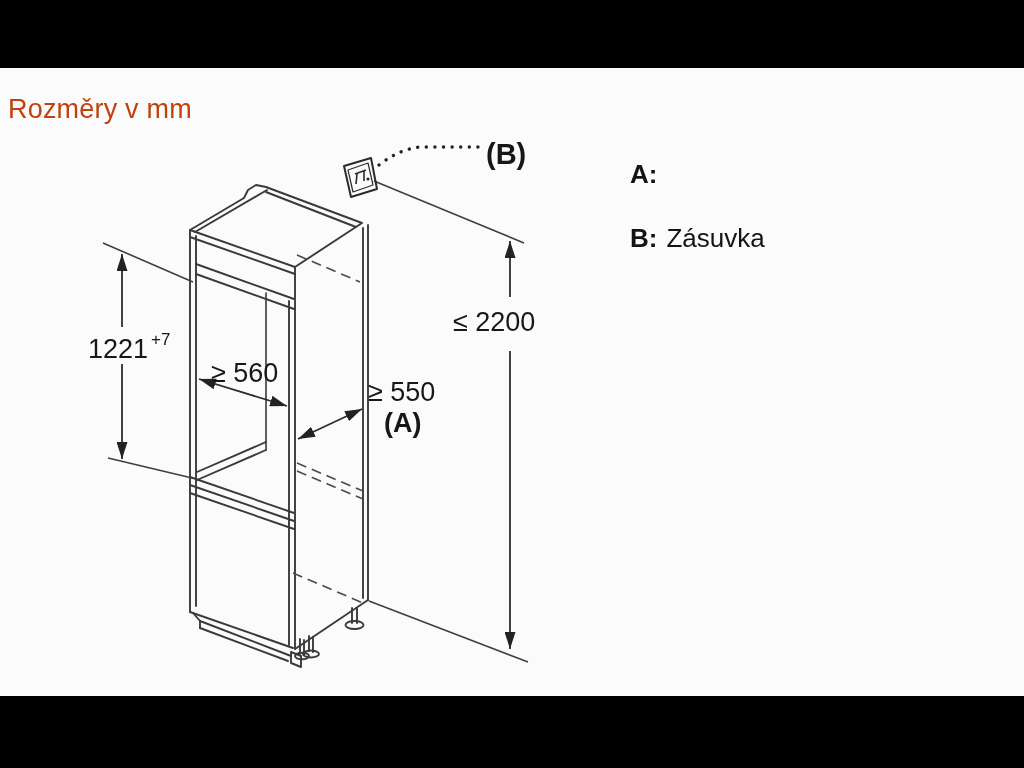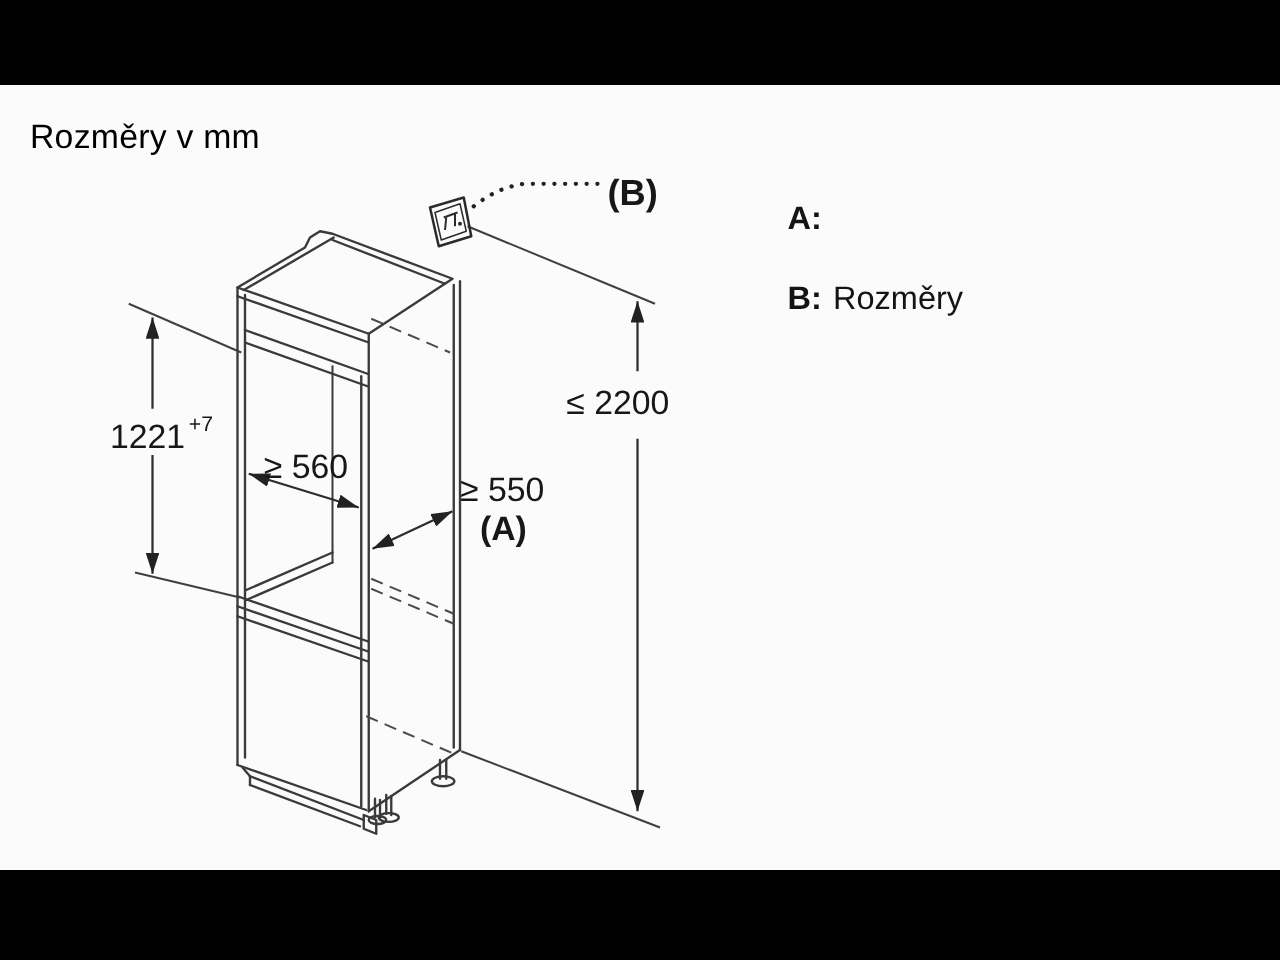--- a/index.html
+++ b/index.html
@@ -4,22 +4,22 @@
 <style>
   html,body{margin:0;padding:0;background:#000;}
   .stage{
     position:relative;width:1024px;height:768px;overflow:hidden;
     background:#fbfbfb;font-family:"Liberation Sans",sans-serif;
   }
   .letterbox{position:absolute;left:0;width:1024px;background:#000;z-index:5;}
   .letterbox.top{top:0;height:68px;}
   .letterbox.bottom{top:696px;height:72px;}
   .page-title{
-    position:absolute;left:24px;top:94px;font-size:27px;line-height:30px;
-    color:#000000;font-weight:500;letter-spacing:.2px;z-index:2;
+    position:absolute;left:8px;top:94px;font-size:27px;line-height:30px;
+    color:#c2410c;font-weight:500;letter-spacing:.2px;z-index:2;
   }
   .legend{position:absolute;left:630px;top:159px;z-index:2;}
   .legend-row{display:flex;align-items:baseline;font-size:26px;color:#141414;margin-bottom:33px;}
   .legend-key{font-weight:bold;margin-right:9px;}
   svg{position:absolute;left:0;top:0;z-index:1;}
   svg text{fill:#171717;font-family:"Liberation Sans",sans-serif;}
   .dimtxt{font-size:27px;}
   .dimtxt-sup{font-size:17px;}
   .dimtxt-bold{font-size:27px;font-weight:bold;}
   .reftxt{font-size:29px;font-weight:bold;}
@@ -33,21 +33,21 @@
   <div class="letterbox bottom"></div>
 
   <div class="page-title">Rozměry v mm</div>
 
   <div class="legend">
     <div class="legend-row">
       <span class="legend-key">A:</span>
     </div>
     <div class="legend-row">
       <span class="legend-key">B:</span>
-      <span class="legend-value">Rozměry</span>
+      <span class="legend-value">Zásuvka</span>
     </div>
   </div>
 
   <svg width="1024" height="768" viewBox="0 0 1024 768">
     <defs>
       <marker id="arr" markerUnits="userSpaceOnUse" markerWidth="18" markerHeight="11" refX="17" refY="5.5" orient="auto-start-reverse">
         <polygon points="0,0 17,5.5 0,11" fill="#222"></polygon>
       </marker>
     </defs>
 

